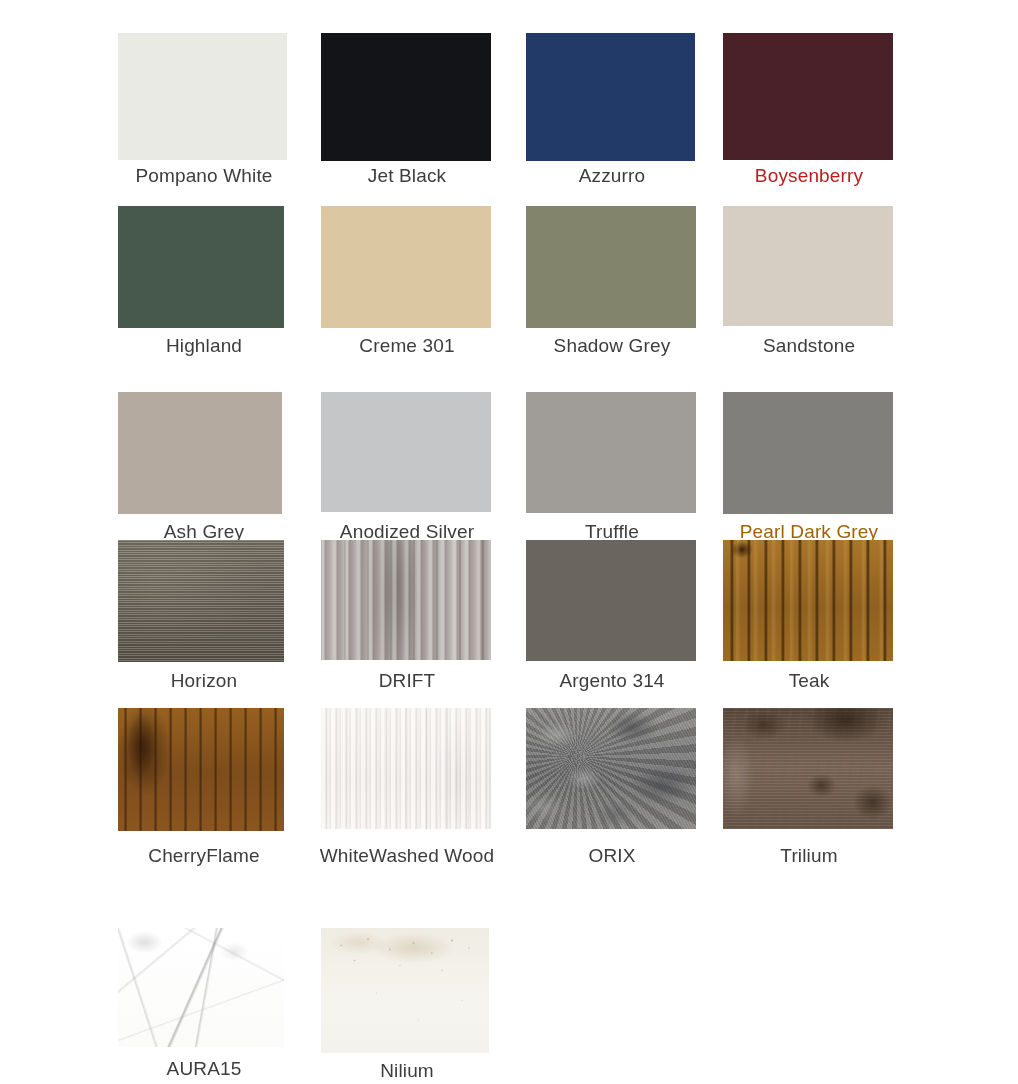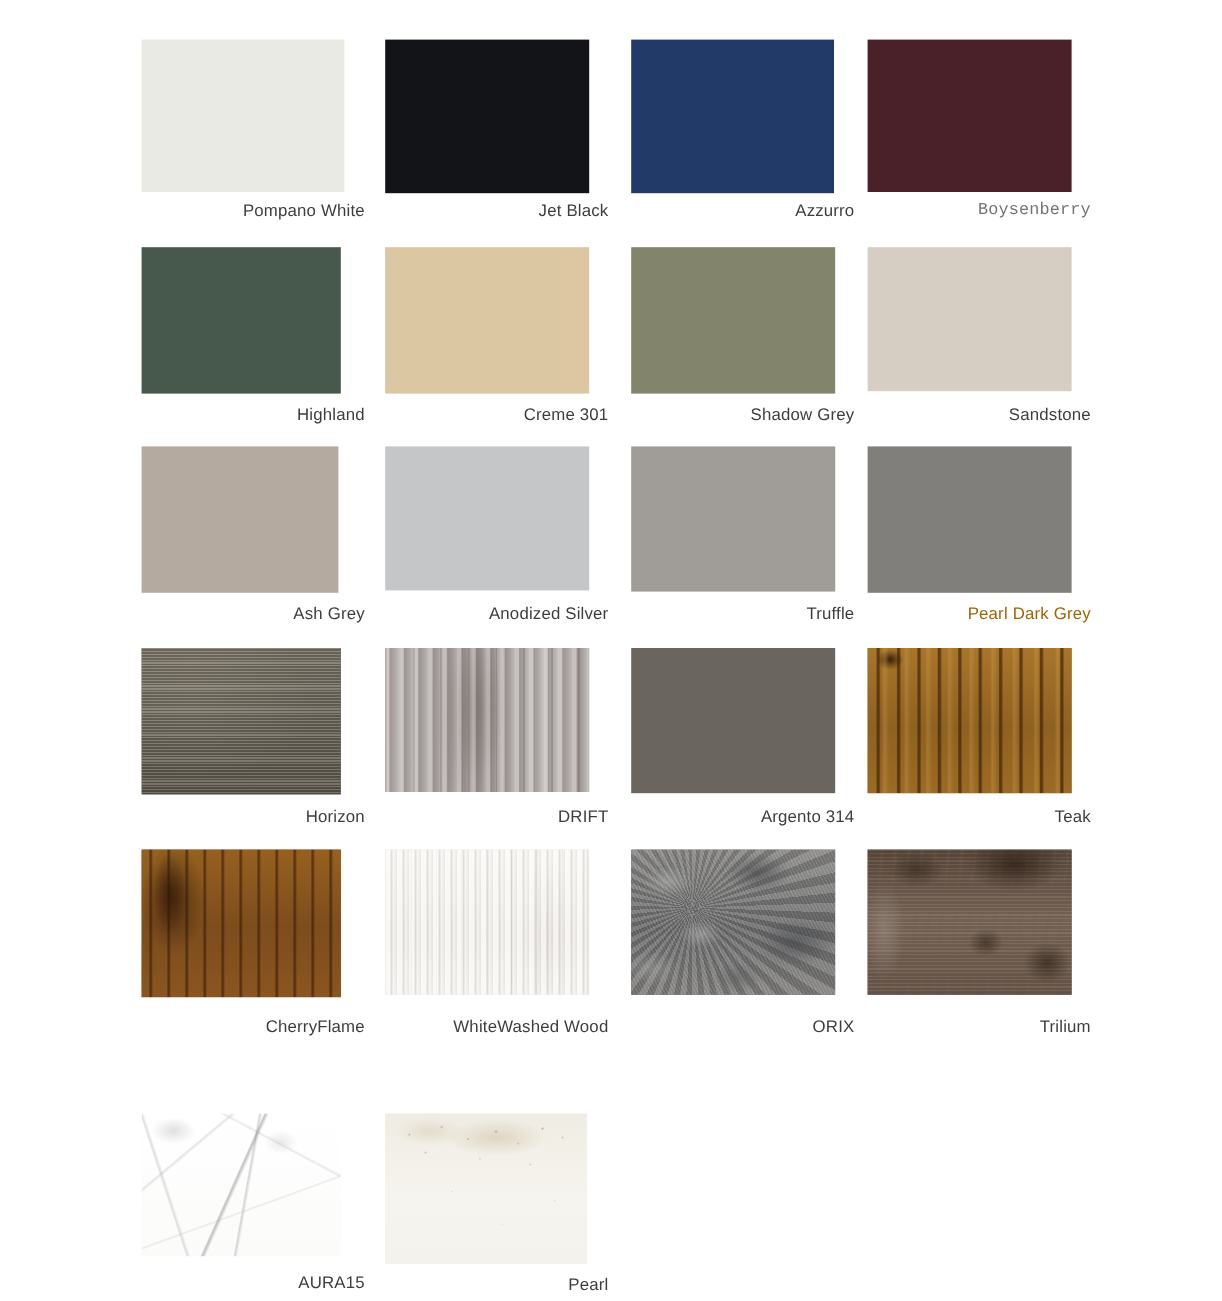--- a/index.html
+++ b/index.html
@@ -45,22 +45,22 @@
   }
   .swatch-chip .tex {
     position: absolute;
     left: 0; top: 0; right: 0; bottom: 0;
   }
   .swatch-label {
     position: absolute;
     left: -14px;
     top: 133px;
     width: 200px;
-    text-align: right;
-    font-size: 14px;
+    text-align: center;
+    font-size: 19px;
     line-height: 19px;
     color: #3d3d3d;
     letter-spacing: 0.15px;
     white-space: nowrap;
   }
 
   
   .col-0 { left: 118px; }
   .col-1 { left: 321px; }
   .col-2 { left: 526px; }
@@ -318,21 +318,21 @@
     <div class="swatch-cell r0 col-2">
       <div class="swatch-chip" style="background-color: rgb(34, 58, 104);">
           <span class="tex"></span>
         </div>
       <div class="swatch-label" style="color: rgb(61, 61, 61);">Azzurro</div>
     </div>
     <div class="swatch-cell r0 col-3">
       <div class="swatch-chip" style="background-color: rgb(74, 33, 40);">
           <span class="tex"></span>
         </div>
-      <div class="swatch-label" style="color: #737373; font-family: Liberation Mono, monospace;">Boysenberry</div>
+      <div class="swatch-label" style="color: #b91c1c;">Boysenberry</div>
     </div>
   </div>
 
   <div class="swatch-row r1" style="top:206px;">
     <div class="swatch-cell r1 col-0">
       <div class="swatch-chip" style="background-color: rgb(71, 89, 77);">
           <span class="tex"></span>
         </div>
       <div class="swatch-label" style="color: rgb(61, 61, 61);">Highland</div>
     </div>
@@ -349,21 +349,21 @@
       <div class="swatch-label" style="color: rgb(61, 61, 61);">Sandstone</div>
     </div>
     <div class="swatch-cell r1 col-2">
       <div class="swatch-chip" style="background-color: rgb(130, 132, 108);">
           <span class="tex"></span>
         </div>
       <div class="swatch-label" style="color: rgb(61, 61, 61);">Shadow Grey</div>
     </div>
   </div>
 
-  <div class="swatch-row r2" style="top:372px;border-radius:15px;">
+  <div class="swatch-row r2" style="top:392px;border-radius:15px;">
     <div class="swatch-cell r2 col-0">
       <div class="swatch-chip" style="background-color: rgb(180, 170, 160);">
           <span class="tex"></span>
         </div>
       <div class="swatch-label" style="color: rgb(61, 61, 61);">Ash Grey</div>
     </div>
     <div class="swatch-cell r2 col-1">
       <div class="swatch-chip" style="background-color: rgb(196, 198, 199);">
           <span class="tex"></span>
         </div>
@@ -441,17 +441,17 @@
     <div class="swatch-cell r5 col-0">
       <div class="swatch-chip" style="background-color: rgb(253, 253, 252);">
           <span class="tex tex-aura15"></span>
         </div>
       <div class="swatch-label" style="color: rgb(61, 61, 61);">AURA15</div>
     </div>
     <div class="swatch-cell r5 col-1">
       <div class="swatch-chip" style="background-color: rgb(243, 240, 233);">
           <span class="tex tex-nilium"></span>
         </div>
-      <div class="swatch-label" style="color: rgb(61, 61, 61);">Pearl</div>
+      <div class="swatch-label" style="color: rgb(61, 61, 61);">Nilium</div>
     </div>
   </div>
 
 </div>
 
 </body></html>

